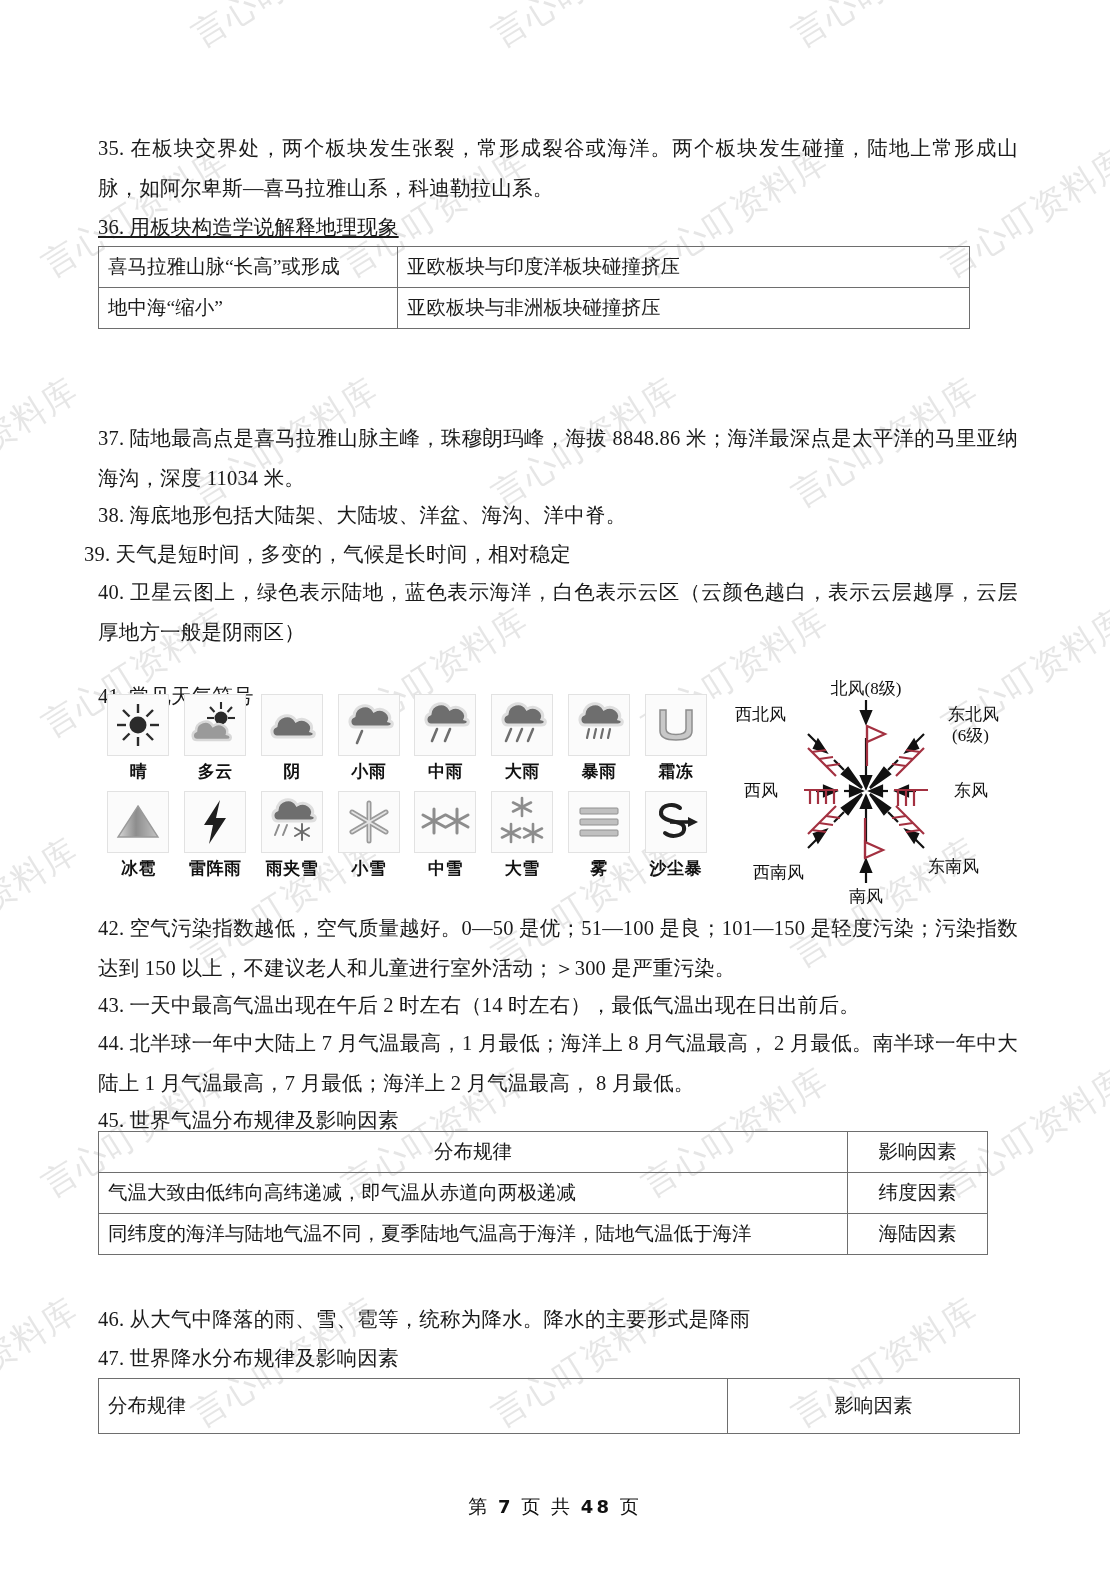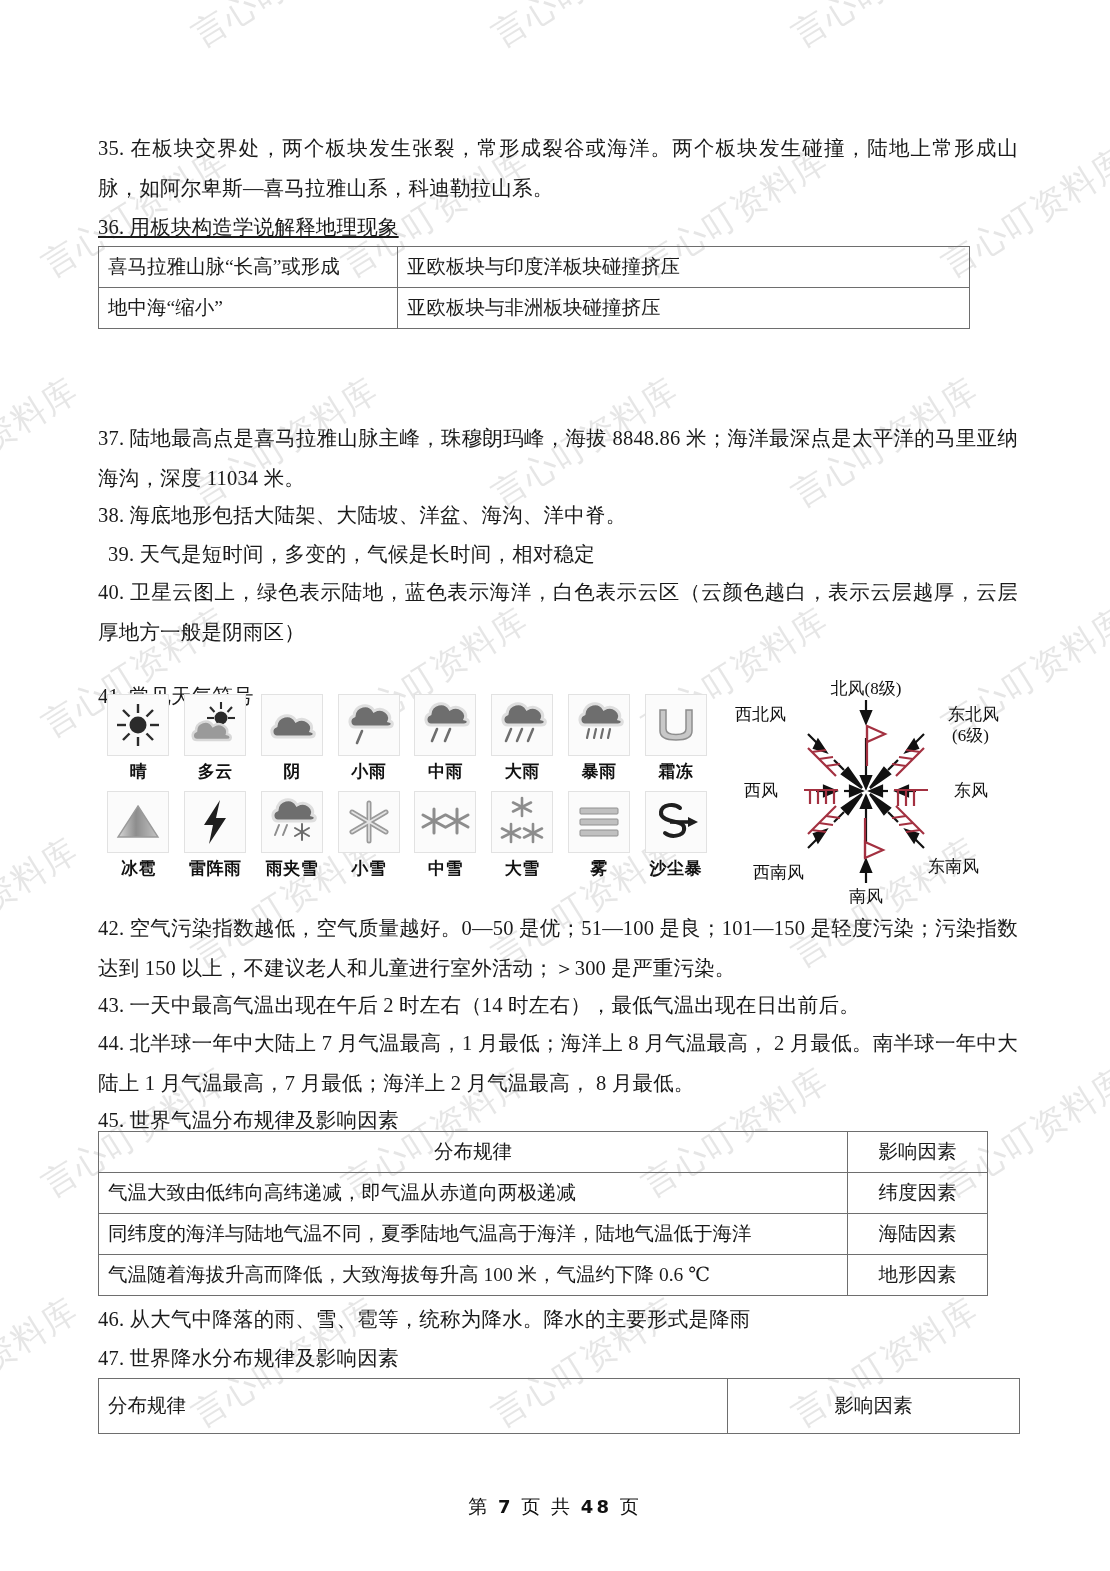--- a/index.html
+++ b/index.html
@@ -182,21 +182,21 @@
           <td class="ind">地中海“缩小”</td>
           <td class="ind">亚欧板块与非洲板块碰撞挤压</td>
         </tr>
       </tbody>
     </table>
 
     <div class="para" style="left:98px; top:418px; width:920px;">37.  陆地最高点是喜马拉雅山脉主峰，珠穆朗玛峰，海拔 8848.86 米；海洋最深点是太平洋的马里亚纳海沟，深度 11034 米。</div>
 
     <div class="para" style="left:98px; top:495px; width:920px;">38. 海底地形包括大陆架、大陆坡、洋盆、海沟、洋中脊。</div>
 
-    <div class="para" style="left:108px; top:534px; width:920px;">39. 天气是短时间，多变的，气候是长时间，相对稳定</div>
+    <div class="para" style="left:84px; top:534px; width:920px;">39. 天气是短时间，多变的，气候是长时间，相对稳定</div>
 
     <div class="para" style="left:98px; top:572px; width:920px;">40. 卫星云图上，绿色表示陆地，蓝色表示海洋，白色表示云区（云颜色越白，表示云层越厚，云层厚地方一般是阴雨区）</div>
 
     <div class="para" style="left:98px; top:676px; width:920px;">41. 常见天气符号</div>
 
     <div id="weather-grid">
 
       <div class="wrow">
 
         <div class="wcell">
@@ -550,24 +550,20 @@
           <td class="ctr">影响因素</td>
         </tr>
         <tr>
           <td>气温大致由低纬向高纬递减，即气温从赤道向两极递减</td>
           <td class="ctr">纬度因素</td>
         </tr>
         <tr>
           <td class="ind">同纬度的海洋与陆地气温不同，夏季陆地气温高于海洋，陆地气温低于海洋</td>
           <td class="ctr">海陆因素</td>
         </tr>
-        <tr>
-          <td>气温随着海拔升高而降低，大致海拔每升高 100 米，气温约下降 0.6 ℃</td>
-          <td class="ctr">地形因素</td>
-        </tr>
       </tbody>
     </table>
 
     <div class="para" style="left:98px; top:1299px; width:920px;">46. 从大气中降落的雨、雪、雹等，统称为降水。降水的主要形式是降雨</div>
 
     <div class="para" style="left:98px; top:1338px; width:920px;">47. 世界降水分布规律及影响因素</div>
 
     <table class="doc-table" style="left:98px; top:1378px; width:922px;">
       <tbody>
         <tr>

